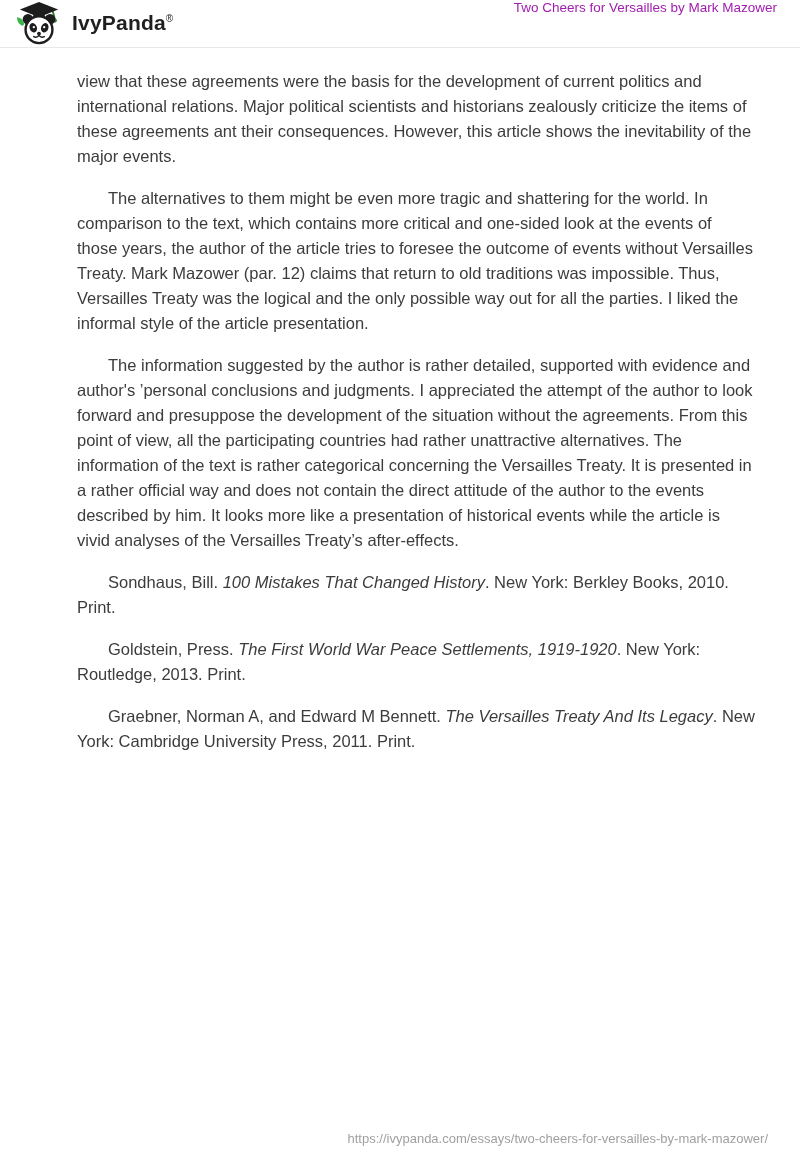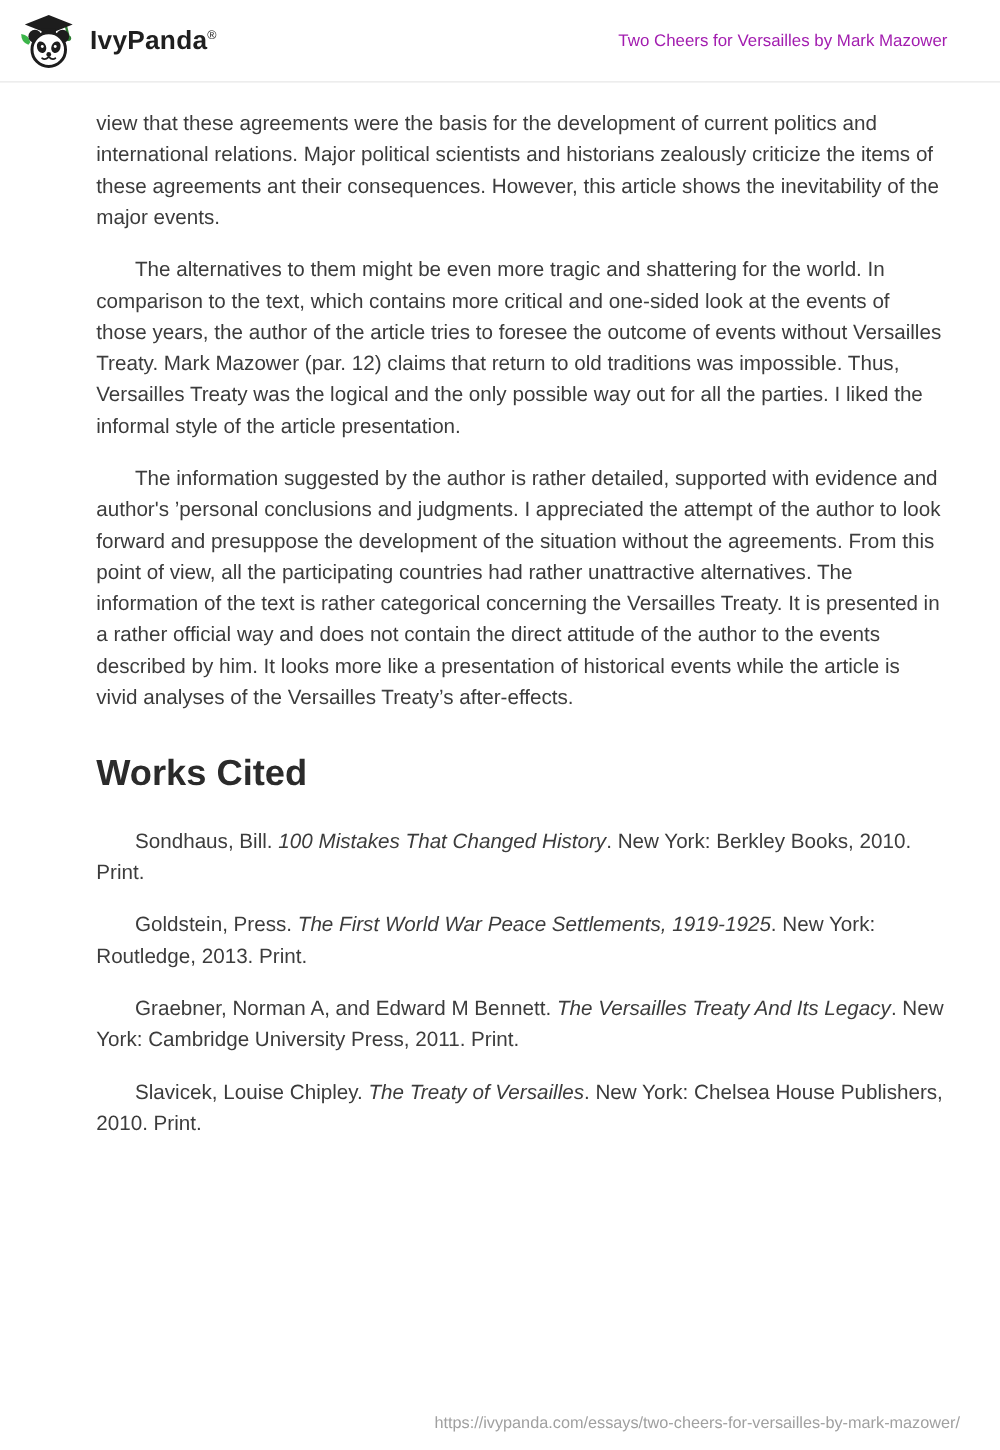--- a/index.html
+++ b/index.html
@@ -10,26 +10,26 @@
     position: relative;
     width: 800px;
     height: 1160px;
     margin: 0 auto;
     background: #ffffff;
     overflow: hidden;
   }
 
   
   .topbar {
-    height: 66px;
+    height: 48px;
     border-bottom: 1px solid #e8e8e8;
     display: flex;
-    align-items: center;
+    align-items: flex-start;
     justify-content: space-between;
-    padding: 0 42px 0 16px;
+    padding: 0 23px 0 16px;
   }
   .brand {
     display: flex;
     align-items: center;
     gap: 10px;
     cursor: pointer;
   }
   .logo { display: inline-flex; width: 46px; height: 46px; }
   .brand-text {
     font-size: 21px;
@@ -114,27 +114,25 @@
     <div class="doc-title">Two Cheers for Versailles by Mark Mazower</div>
   </header>
 
   <main class="content">
     <div id="paragraphs">
         <p class="para">view that these agreements were the basis for the development of current politics and international relations. Major political scientists and historians zealously criticize the items of these agreements ant their consequences. However, this article shows the inevitability of the major events.</p>
         <p class="para indent">The alternatives to them might be even more tragic and shattering for the world. In comparison to the text, which contains more critical and one-sided look at the events of those years, the author of the article tries to foresee the outcome of events without Versailles Treaty. Mark Mazower (par. 12) claims that return to old traditions was impossible. Thus, Versailles Treaty was the logical and the only possible way out for all the parties. I liked the informal style of the article presentation.</p>
         <p class="para indent">The information suggested by the author is rather detailed, supported with evidence and author's ’personal conclusions and judgments. I appreciated the attempt of the author to look forward and presuppose the development of the situation without the agreements. From this point of view, all the participating countries had rather unattractive alternatives. The information of the text is rather categorical concerning the Versailles Treaty. It is presented in a rather official way and does not contain the direct attitude of the author to the events described by him. It looks more like a presentation of historical events while the article is vivid analyses of the Versailles Treaty’s after-effects.</p>
       </div>
 
-    <h1 class="works-cited">Works Cited</h1>
 
     <div id="citations">
         <p class="para indent citation"><span>Sondhaus, Bill. </span><em>100 Mistakes That Changed History</em><span>. New York: Berkley Books, 2010. Print.</span></p>
-        <p class="para indent citation"><span>Goldstein, Press. </span><em>The First World War Peace Settlements, 1919-1925</em><span>. New York: Routledge, 2013. Print.</span></p>
+        <p class="para indent citation"><span>Goldstein, Press. </span><em>The First World War Peace Settlements, 1919-1920</em><span>. New York: Routledge, 2013. Print.</span></p>
         <p class="para indent citation"><span>Graebner, Norman A, and Edward M Bennett. </span><em>The Versailles Treaty And Its Legacy</em><span>. New York: Cambridge University Press, 2011. Print.</span></p>
-        <p class="para indent citation"><span>Slavicek, Louise Chipley. </span><em>The Treaty of Versailles</em><span>. New York: Chelsea House Publishers, 2010. Print.</span></p>
       </div>
   </main>
 
   <footer class="pagefooter">
     <span class="url">https://ivypanda.com/essays/two-cheers-for-versailles-by-mark-mazower/</span>
   </footer>
 
 </div>
 
 </body></html>

